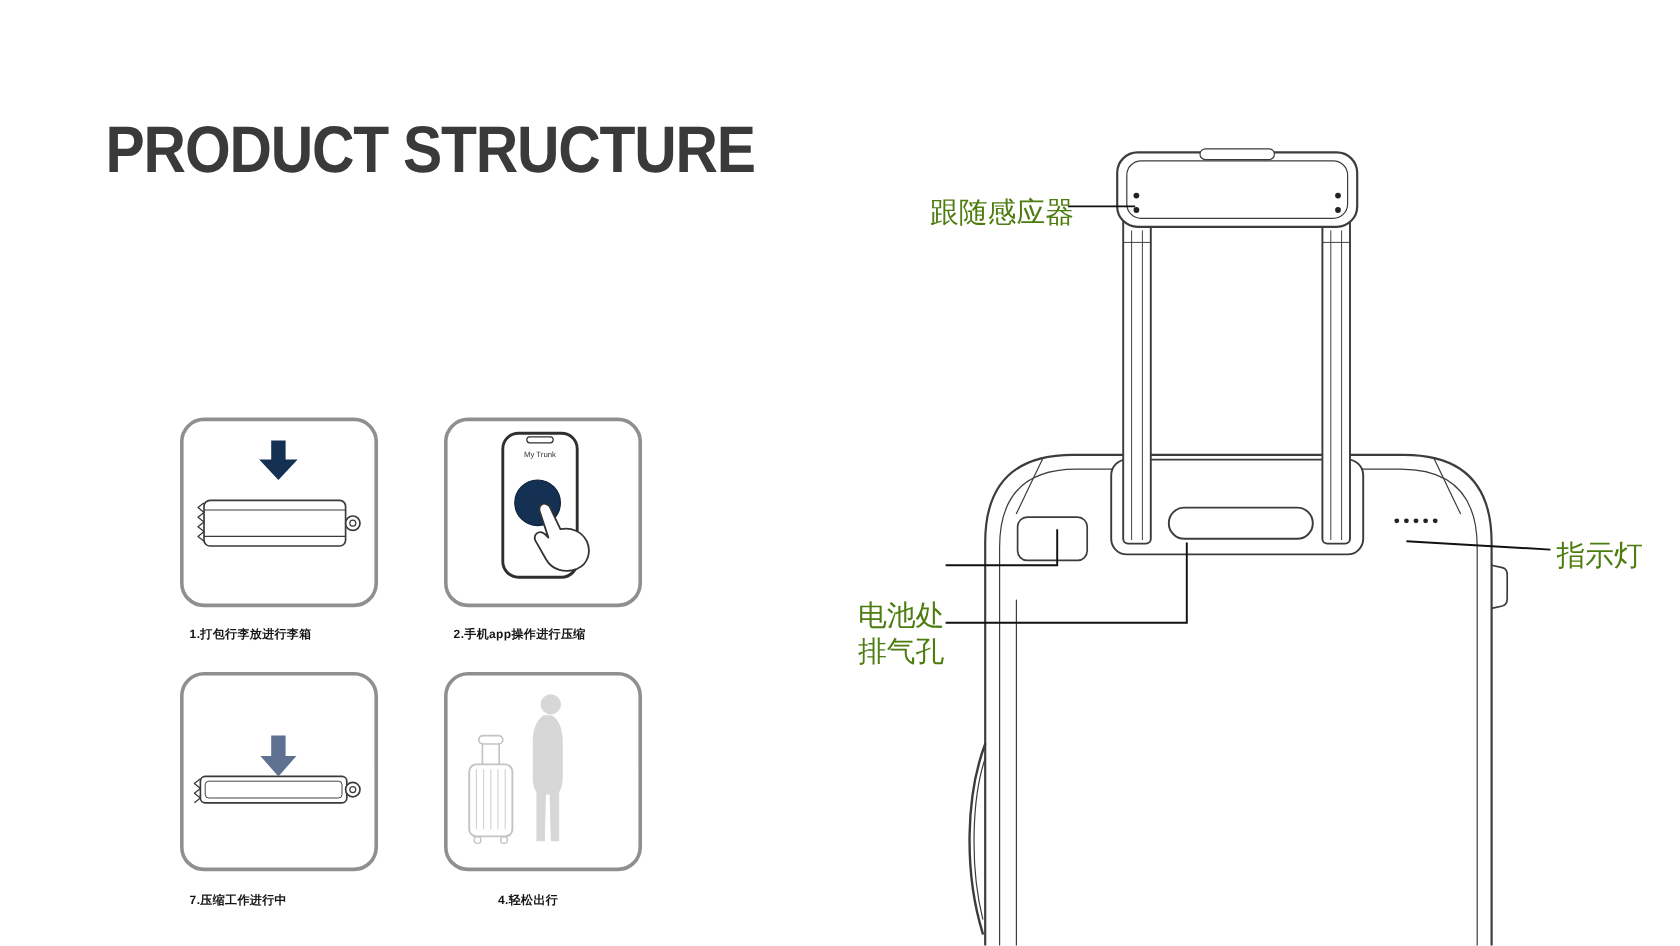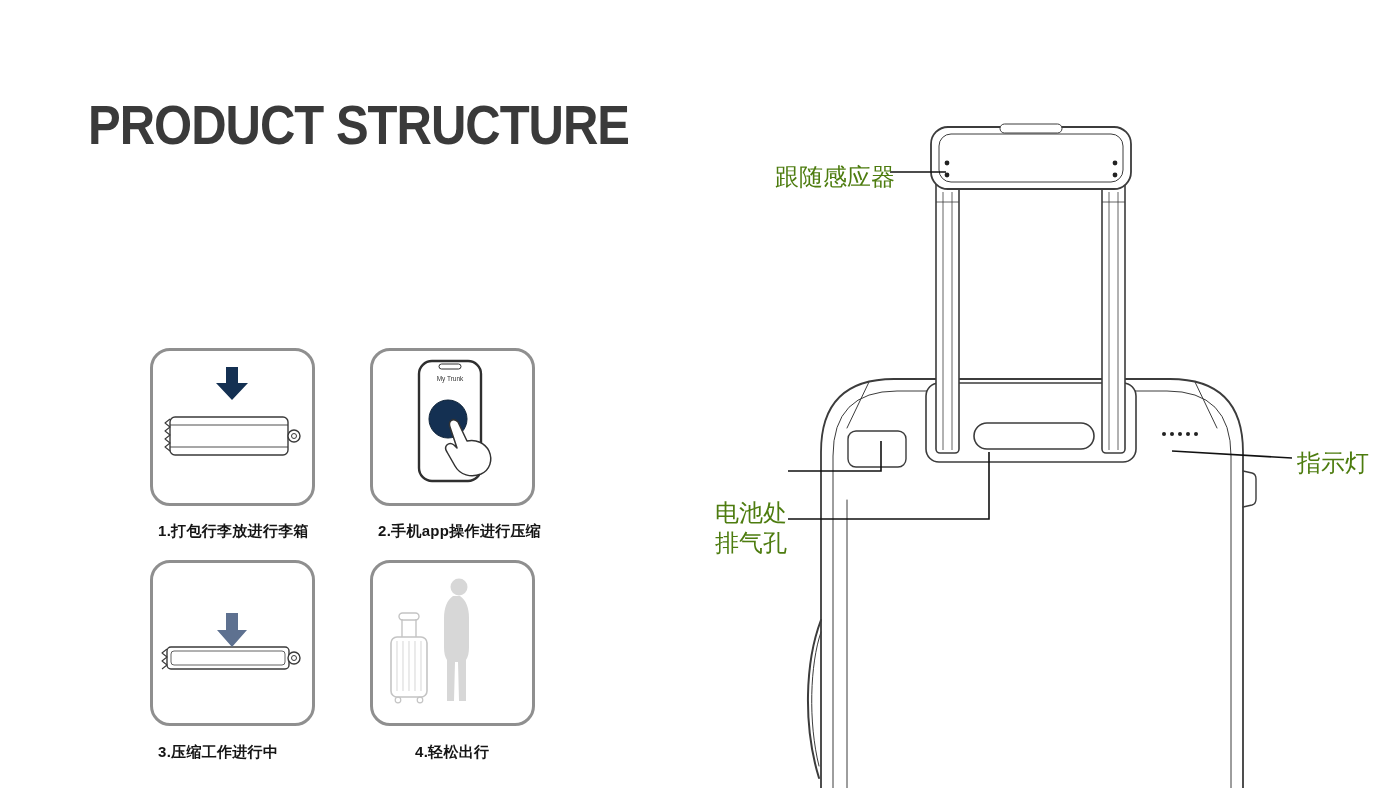--- a/index.html
+++ b/index.html
@@ -28,21 +28,21 @@
     position:absolute; box-sizing:border-box; background:#fff;
     border:3px solid #8f8f8f; border-radius:20px; overflow:hidden;
   }
   .step-card svg { display:block; width:100%; height:100%; }
   #card1 { left:150px; top:348px; width:165px; height:158px; }
   #card2 { left:370px; top:348px; width:165px; height:158px; }
   #card3 { left:150px; top:560px; width:165px; height:166px; }
   #card4 { left:370px; top:560px; width:165px; height:166px; }
 
   .step-caption {
-    position:absolute; font-size:15px; font-weight:600; color:#151515;
+    position:absolute; font-size:10px; font-weight:600; color:#151515;
     white-space:nowrap; letter-spacing:0.3px;
   }
   #cap1 { left:158px; top:522px; }
   #cap2 { left:378px; top:522px; }
   #cap3 { left:158px; top:743px; }
   #cap4 { left:378px; top:743px;margin-left:37px; }
 
   
   .diagram { position:absolute; left:0; top:0; width:1400px; height:788px; }
   .callout-label {
@@ -176,21 +176,21 @@
         <circle cx="86" cy="24" r="8.5"></circle>
         <path d="M 80 33 C 74 37 71 45 71 55 L 71 84 C 71 90 72 94 74 97 L 74 138
                  L 81 138 L 82 99 L 85 99 L 86 138 L 93 138 L 93 97
                  C 95 94 96 90 96 84 L 96 55 C 96 45 93 37 87 33 Z"></path>
       </g>
     </svg>
   </div>
 
   <div id="cap1" class="step-caption">1.打包行李放进行李箱</div>
   <div id="cap2" class="step-caption">2.手机app操作进行压缩</div>
-  <div id="cap3" class="step-caption">3.压缩工作进行中</div>
+  <div id="cap3" class="step-caption">7.压缩工作进行中</div>
   <div id="cap4" class="step-caption">4.轻松出行</div>
 
   <div id="callout-follow" class="callout-label">跟随感应器</div>
   <div id="callout-battery" class="callout-label">电池处</div>
   <div id="callout-vent" class="callout-label">排气孔</div>
   <div id="callout-indicator" class="callout-label">指示灯</div>
 
 </div>
 
 </body></html>

